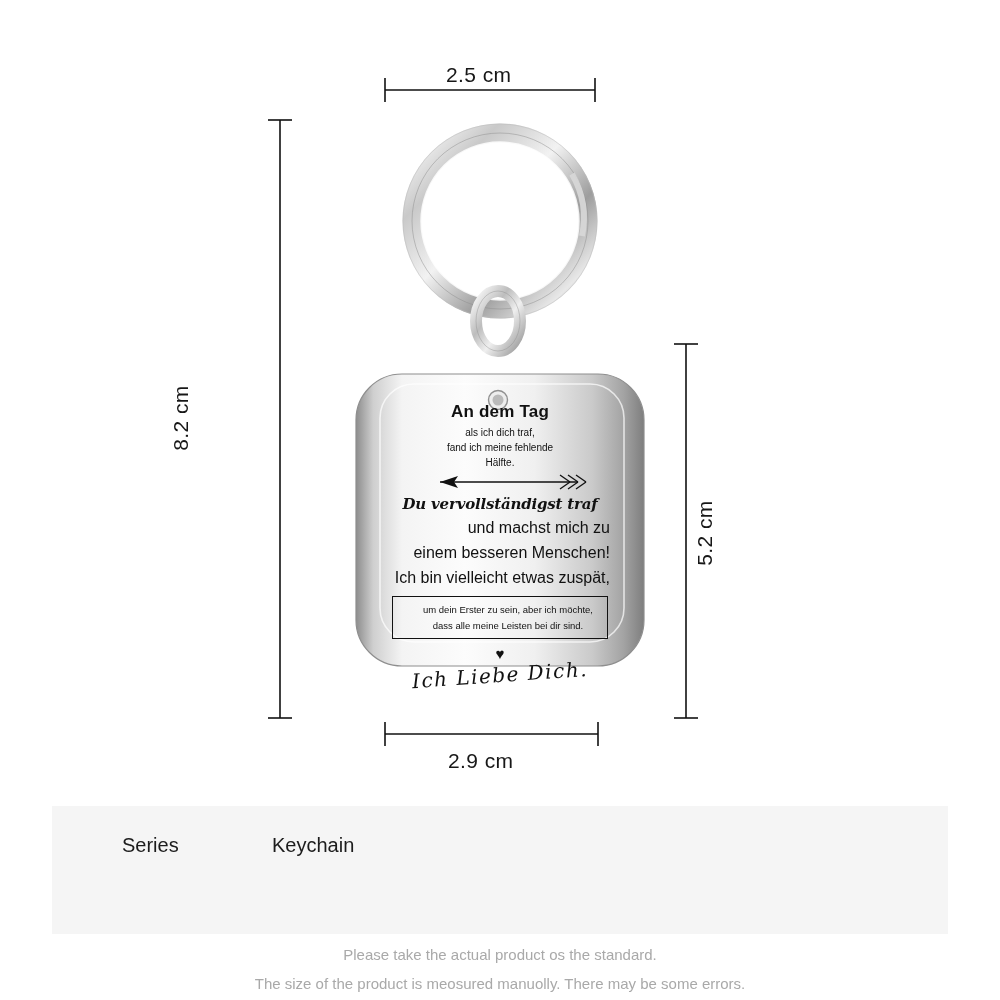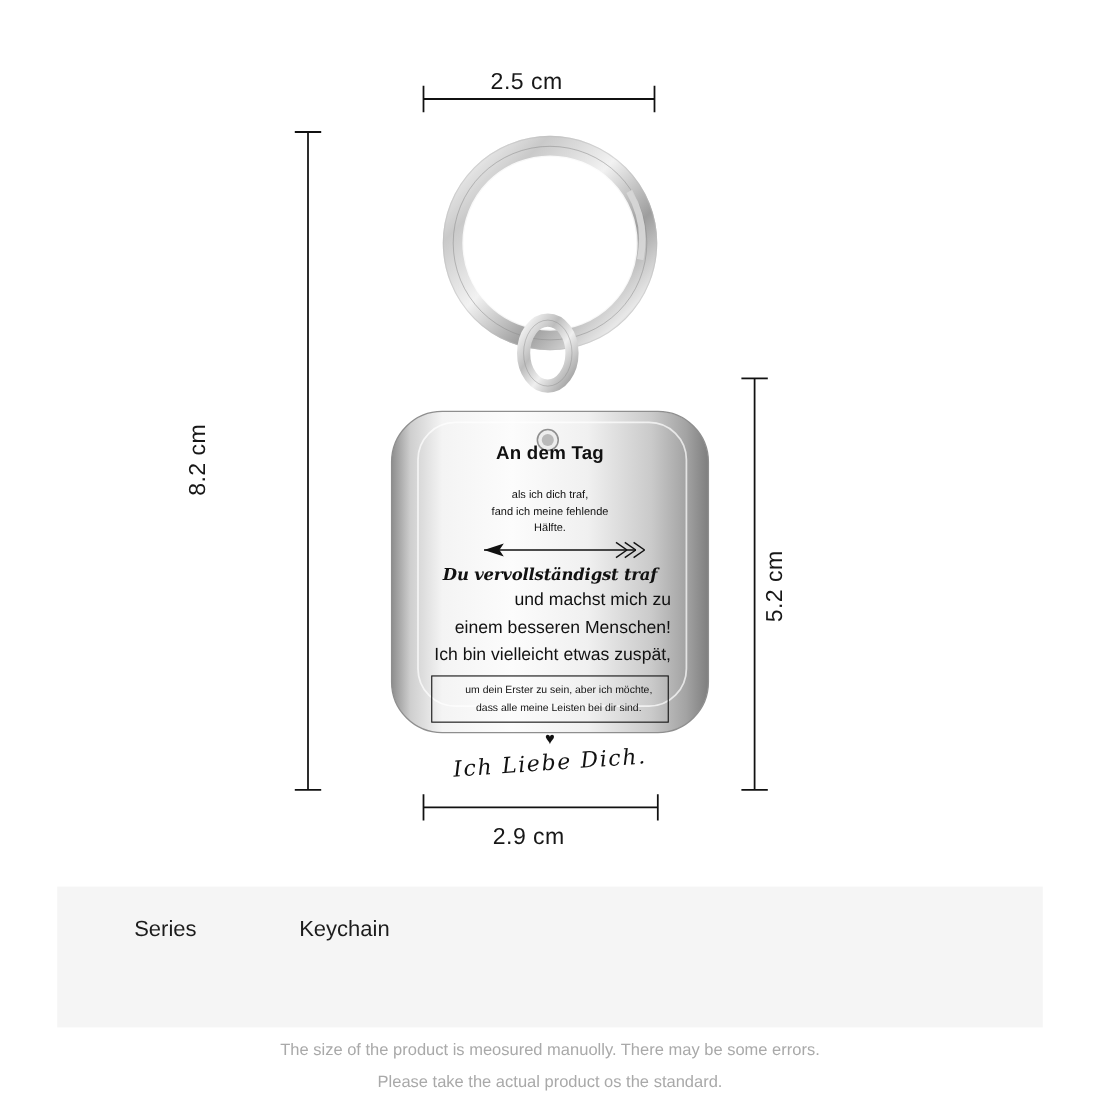--- a/index.html
+++ b/index.html
@@ -51,21 +51,21 @@
     top: 385px;
     width: 220px;
     text-align: center;
     color: #111;
     line-height: 1.25;
   }
   .eng-title {
     font-size: 17px;
     font-weight: bold;
     letter-spacing: 0.2px;
-    margin-bottom: 21px;
+    margin-bottom: 3px;
   }
   .eng-small {
     font-size: 10px;
     line-height: 1.5;
   }
   .arrow-row {
     height: 20px;
     margin: 2px 0 3px 0;
     display: flex;
     align-items: center;
@@ -275,17 +275,17 @@
   <div class="spec">
     <div class="spec-col">
       <div class="spec-row">
         <div class="spec-key">Series</div>
         <div class="spec-val">Keychain</div>
       </div>
     </div>
   </div>
 
   <div class="footnotes">
+    <div class="footnote">Please take the actual product os the standard.</div>
     <div class="footnote">The size of the product is meosured manuolly. There may be some errors.</div>
-    <div class="footnote">Please take the actual product os the standard.</div>
   </div>
 
 </div>
 
 </body></html>

